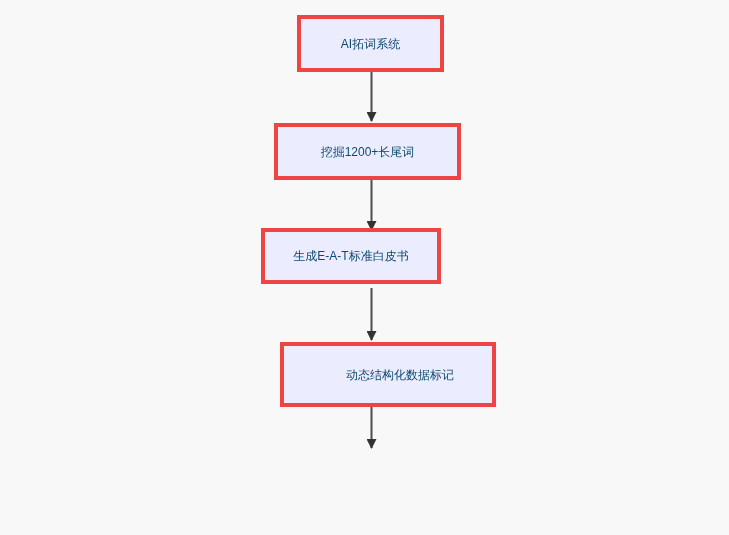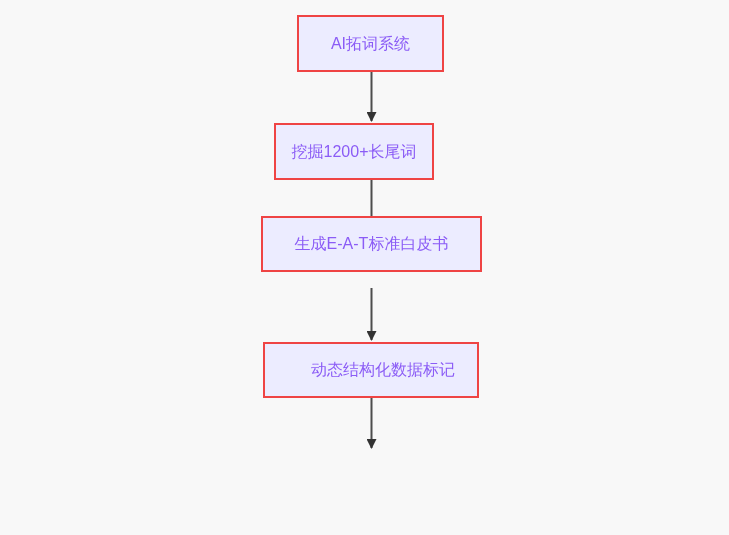--- a/index.html
+++ b/index.html
@@ -21,34 +21,34 @@
     left: 0;
     top: 0;
     width: 729px;
     height: 535px;
     pointer-events: none;
   }
   .node {
     position: absolute;
     box-sizing: border-box;
     background: #ececff;
-    border: 2px solid #ef4444;
-    color: #8b5cf6;
-    font-size: 16px;
+    border: 4px solid #ef4444;
+    color: #0c4a6e;
+    font-size: 12px;
     line-height: 1;
     display: flex;
     align-items: center;
     justify-content: center;
     text-align: center;
     white-space: nowrap;
   }
   .node-1 { left: 297px; top: 15px;  width: 147px; height: 57px; }
-  .node-2 { left: 274px; top: 123px; width: 160px; height: 57px; }
-  .node-3 { left: 261px; top: 216px; width: 221px; height: 56px; }
-  .node-4 { left: 263px; top: 342px; width: 216px; height: 56px; padding-left: 24px; }
+  .node-2 { left: 274px; top: 123px; width: 187px; height: 57px; }
+  .node-3 { left: 261px; top: 228px; width: 180px; height: 56px; }
+  .node-4 { left: 280px; top: 342px; width: 216px; height: 65px; padding-left: 24px; }
   .node-5 { left: 254px; top: 450px; width: 235px; height: 57px; }
 </style>
 </head>
 <body>
 
 <div class="canvas">
 
   <svg class="edges" width="729" height="535" viewBox="0 0 729 535" xmlns="http://www.w3.org/2000/svg">
     <defs>
       <marker id="arrowhead" markerUnits="userSpaceOnUse" markerWidth="11" markerHeight="10" refX="9" refY="5" orient="auto">

